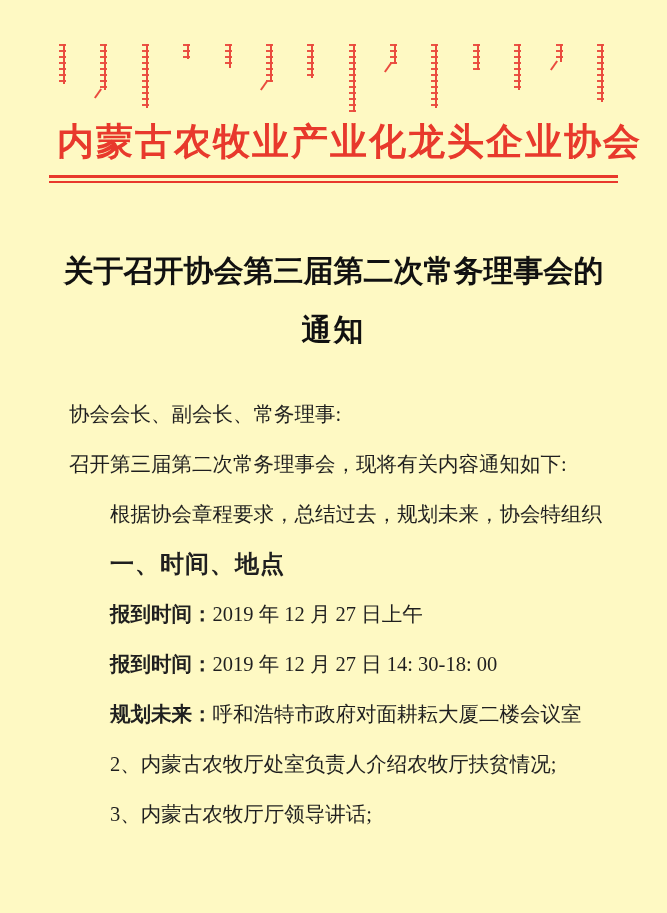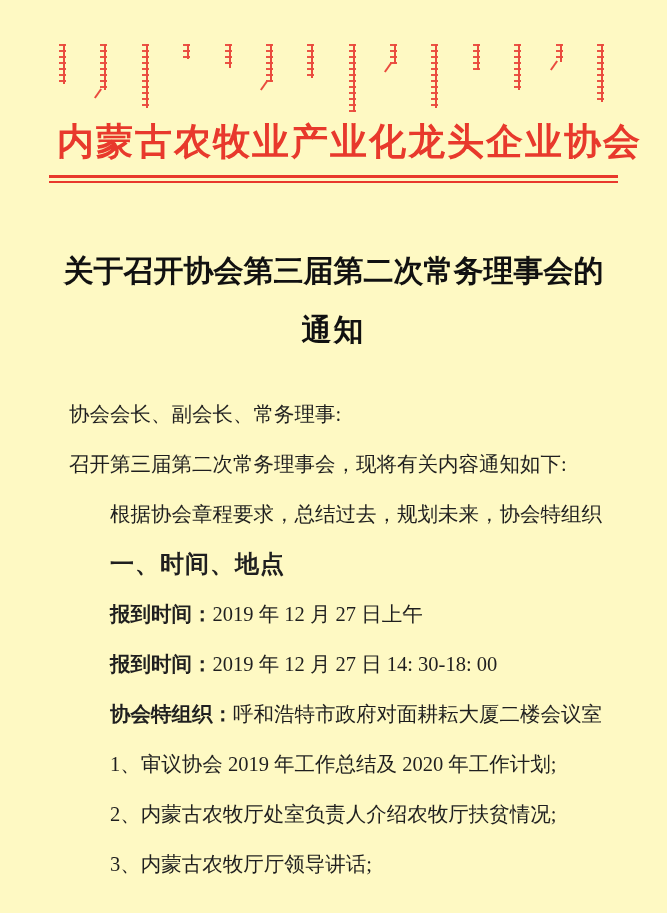--- a/index.html
+++ b/index.html
@@ -109,23 +109,22 @@
 
     <div class="body-block">
       <p class="line">协会会长、副会长、常务理事:</p>
       <p class="line">召开第三届第二次常务理事会，现将有关内容通知如下:</p>
       <p class="line indent">根据协会章程要求，总结过去，规划未来，协会特组织</p>
 
       <p class="line indent heading">一、时间、地点</p>
 
       <p class="line indent"><span class="label">报到时间：</span><span>2019 年 12 月 27 日上午</span></p>
       <p class="line indent"><span class="label">报到时间：</span><span>2019 年 12 月 27 日 14: 30-18: 00</span></p>
-      <p class="line indent"><span class="label">协会特组织：</span><span>呼和浩特市政府对面耕耘大厦二楼会议室</span></p>
+      <p class="line indent"><span class="label">规划未来：</span><span>呼和浩特市政府对面耕耘大厦二楼会议室</span></p>
 
 
-      <p class="line indent">1、审议协会 2019 年工作总结及 2020 年工作计划;</p>
       <p class="line indent">2、内蒙古农牧厅处室负责人介绍农牧厅扶贫情况;</p>
       <p class="line indent">3、内蒙古农牧厅厅领导讲话;</p>
 
     </div>
 
   </div>
 </div>
 
 </body></html>

